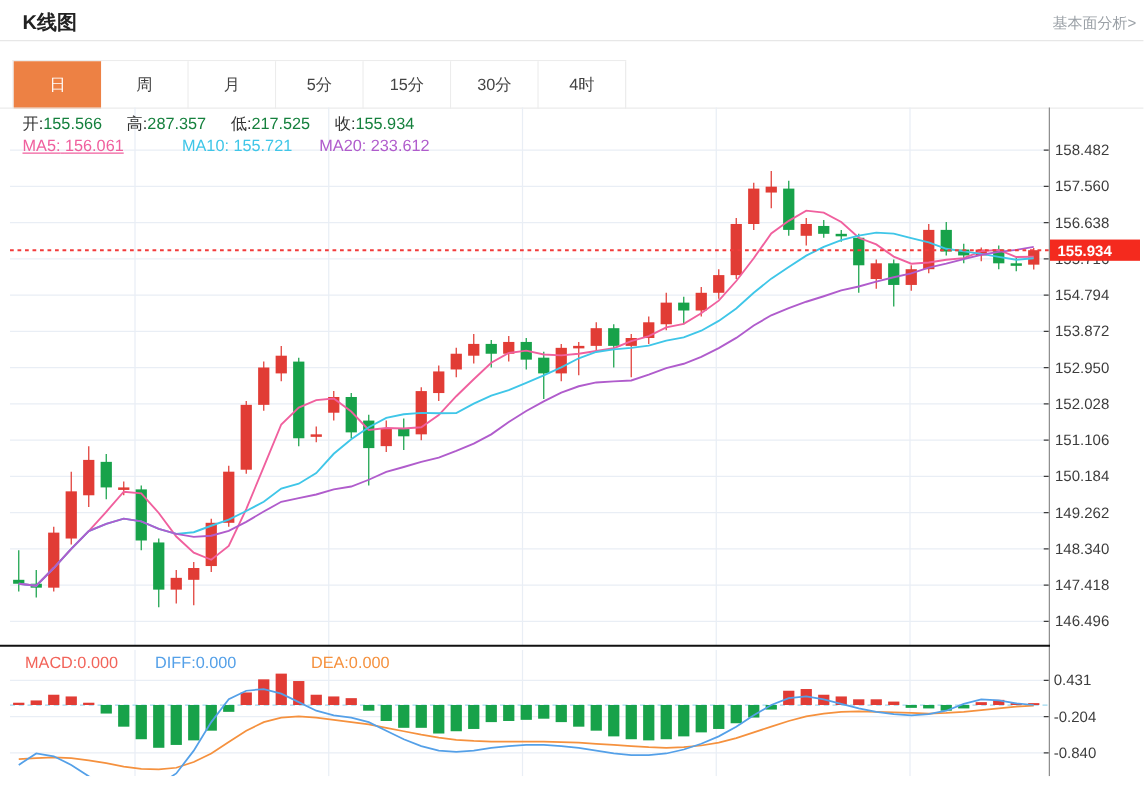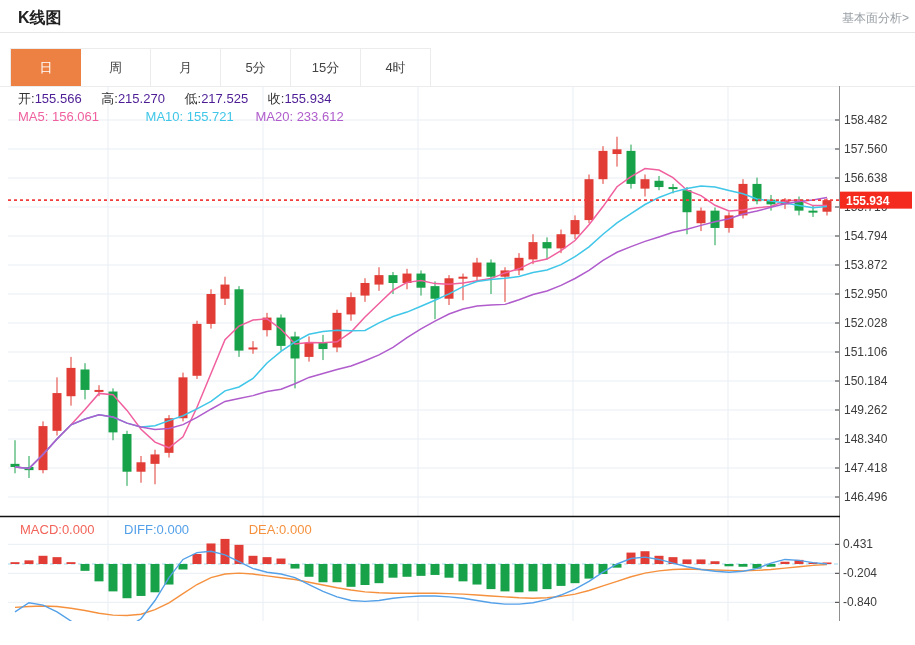--- a/index.html
+++ b/index.html
@@ -13,21 +13,21 @@
 
   .tabs { position:absolute; left:10px; top:48px; display:flex; border-left:1px solid #ececec; border-top:1px solid #ececec; }
   .tab { width:70px; height:38px; line-height:37px; text-align:center; font-size:13px; color:#444;
          background:#fff; border-right:1px solid #ececec; cursor:pointer; }
   .tab.sel { color:#fff; border-right:none; }
   .tabs-bottom { position:absolute; left:0; top:86px; width:915px; height:1px; background:#ececec; }
 
   .infos { position:absolute; left:18px; top:90px; font-size:13px; white-space:nowrap; }
   .infos .pair { margin-right:16px; }
   .infos .lbl { color:#333; }
-  .infos .val { color:#4c1d95;text-align:center; }
+  .infos .val { color:#15803d;text-align:center; }
   .ma-row { position:absolute; left:18px; top:109px; font-size:13px; white-space:nowrap; }
   .ma-row .pair { margin-right:18px; }
   .macd-row { position:absolute; left:20px; top:522px; font-size:13px; white-space:nowrap; }
   .macd-row .pair { margin-right:26px;margin-top:43px; }
 
   svg text { font-family:"Liberation Sans", sans-serif; }
 </style>
 </head>
 <body>
 
@@ -36,20 +36,21 @@
   <div class="hdr-title">K线图</div>
   <div class="hdr-link">基本面分析&gt;</div>
   <div class="hdr-divider"></div>
 
   <div class="tabs" id="tabs">
       <div class="tab sel" style="background: rgb(237, 129, 68);">日</div>
       <div class="tab">周</div>
       <div class="tab">月</div>
       <div class="tab">5分</div>
       <div class="tab">15分</div>
+      <div class="tab">30分</div>
       <div class="tab">4时</div>
     </div>
   <div class="tabs-bottom"></div>
 
   <svg id="chart" width="915" height="645" style="position:absolute;left:0;top:0;">
       <g>
         <line x1="108" y1="86" x2="108" y2="516" stroke="#e9eef5" stroke-width="1"></line>
         <line x1="108" y1="520" x2="108" y2="641" stroke="#e9eef5" stroke-width="1"></line>
         <line x1="263" y1="86" x2="263" y2="516" stroke="#e9eef5" stroke-width="1"></line>
         <line x1="263" y1="520" x2="263" y2="641" stroke="#e9eef5" stroke-width="1"></line>
@@ -308,27 +309,27 @@
         <rect x="840" y="191.64316702819963" width="72" height="17" fill="#f42a1e"></rect>
         <text x="846" y="204.64316702819963" font-size="12" font-weight="bold" fill="#fff">155.934</text>
         <line x1="839.5" y1="86" x2="839.5" y2="641" stroke="#8f8f8f" stroke-width="1"></line>
         <line x1="0" y1="516.5" x2="840" y2="516.5" stroke="#111111" stroke-width="1.6"></line>
         <line x1="0" y1="641.5" x2="915" y2="641.5" stroke="#111111" stroke-width="2"></line>
       </g>
     </svg>
 
   <div class="infos">
     <span class="pair"><span class="lbl">开:</span><span class="val">155.566</span></span>
-    <span class="pair"><span class="lbl">高:</span><span class="val">215.270</span></span>
+    <span class="pair"><span class="lbl">高:</span><span class="val">287.357</span></span>
     <span class="pair"><span class="lbl">低:</span><span class="val">217.525</span></span>
     <span class="pair"><span class="lbl">收:</span><span class="val">155.934</span></span>
   </div>
 
   <div class="ma-row">
-    <span class="pair" id="ma5" style="color: rgb(240, 96, 158);"><span>MA5:</span> <span>156.061</span></span>
+    <span class="pair" id="ma5" style="color: rgb(240, 96, 158); text-decoration: underline;"><span>MA5:</span> <span>156.061</span></span>
     <span class="pair" id="ma10" style="color: rgb(63, 198, 232); padding-left: 25px;"><span>MA10:</span> <span>155.721</span></span>
     <span class="pair" id="ma20" style="color: rgb(176, 92, 204);"><span>MA20:</span> <span>233.612</span></span>
   </div>
 
   <div class="macd-row">
     <span class="pair" id="macdv" style="color: rgb(242, 100, 90);"><span>MACD:</span><span>0.000</span></span>
     <span class="pair" id="diffv" style="color: rgb(84, 160, 232);"><span>DIFF:</span><span>0.000</span></span>
     <span class="pair" id="deav" style="color: rgb(245, 145, 62); padding-left: 30px;"><span>DEA:</span><span>0.000</span></span>
   </div>
 

